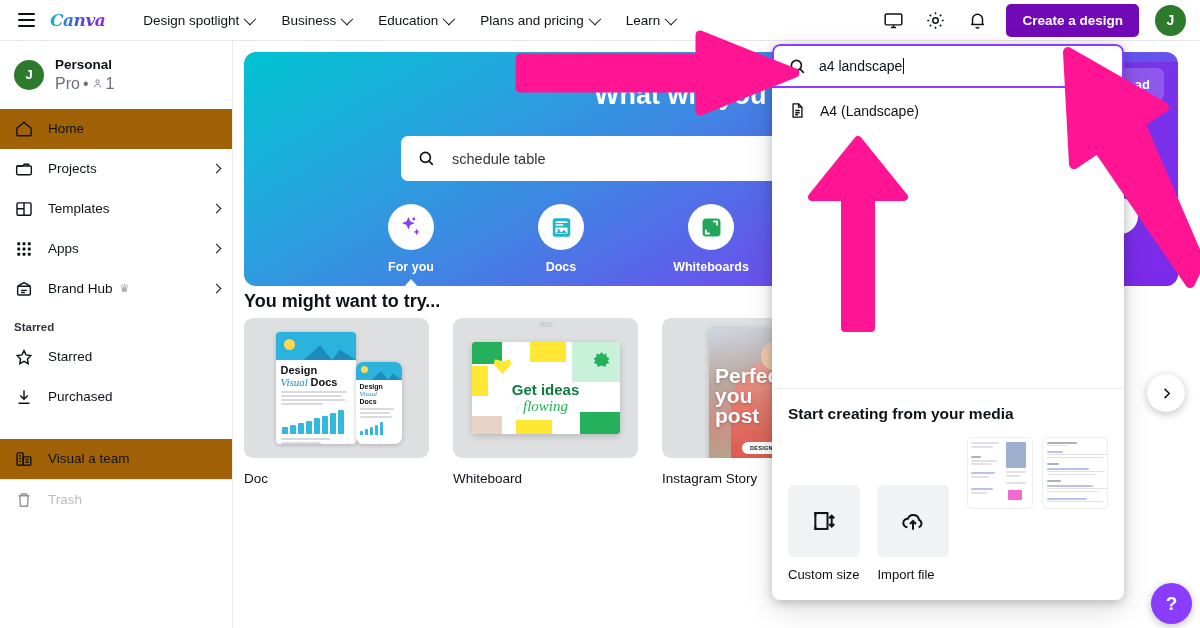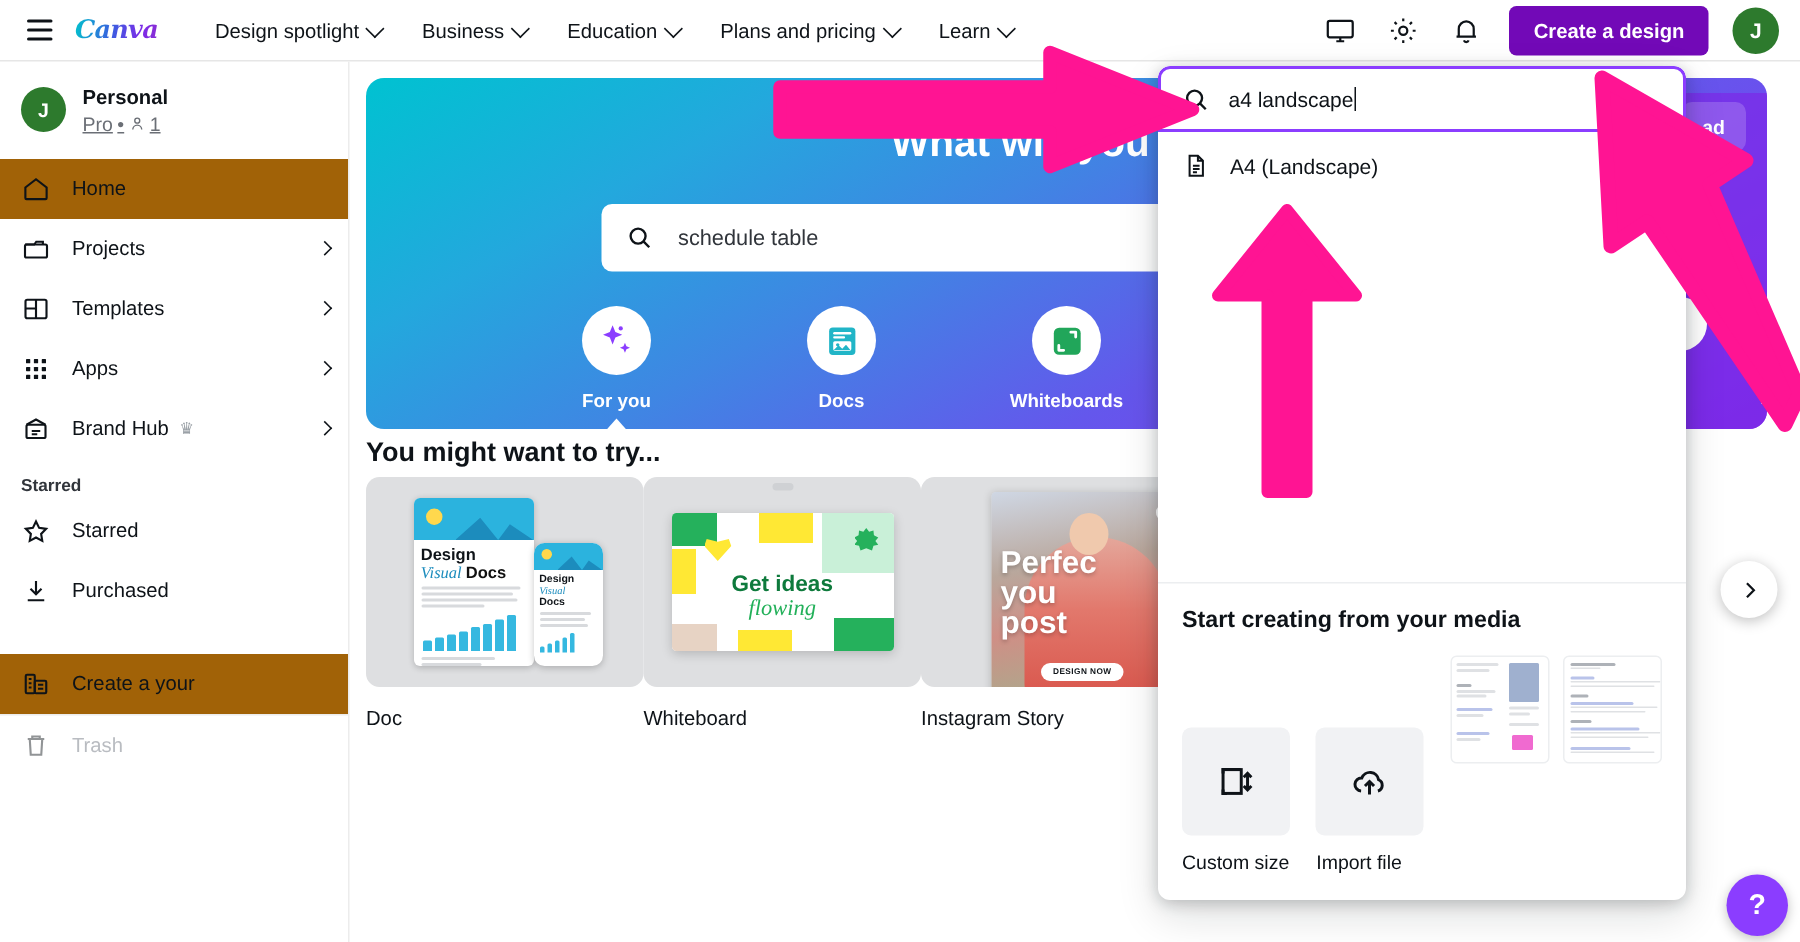--- a/index.html
+++ b/index.html
@@ -50,21 +50,21 @@
   
   .sidebar {
     position: absolute; top: 41px; left: 0; width: 233px; height: 587px;
     background: #fff; border-right: 1px solid #ececec; z-index: 20;
     display: flex; flex-direction: column;
   }
   .team { display: flex; align-items: center; gap: 11px; padding: 16px 0 16px 14px; cursor: pointer; }
   .team-av { width: 30px; height: 30px; border-radius: 50%; background: #2d7a2d; color: #fff;
     display: flex; align-items: center; justify-content: center; font-size: 13px; font-weight: 600; }
   .team-name { font-size: 13.5px; font-weight: 700; line-height: 1.25; }
-  .team-sub { font-size: 13px; color: #6b6f76; display: flex; align-items: center; gap: 3px; margin-top: 1px; text-decoration: underline; }
+  .team-sub { font-size: 16px; color: #6b6f76; display: flex; align-items: center; gap: 3px; margin-top: 1px; }
   .navitem {
     display: flex; align-items: center; height: 40px; padding: 0 12px 0 14px;
     cursor: pointer; font-size: 13.5px; border-radius: 0;
   }
   .navitem .lbl { margin-left: 14px; }
   .navitem.active { background: #a16207; }
   .navitem .arrow { margin-left: auto; width: 7px; height: 7px;
     border-right: 1.7px solid #0e1318; border-top: 1.7px solid #0e1318;
     transform: rotate(45deg); }
   .crown { margin-left: 7px; color: #9aa0a6; font-size: 11px; }
@@ -93,21 +93,21 @@
   .cats { position: absolute; top: 152px; left: 0; width: 100%;
     display: flex; justify-content: center; gap: 54px; }
   .cat { width: 96px; display: flex; flex-direction: column; align-items: center; cursor: pointer; }
   .cat .bubble { width: 46px; height: 46px; border-radius: 50%; background: #fff;
     display: flex; align-items: center; justify-content: center; }
   .cat .cname { color: #fff; font-size: 12.5px; font-weight: 700; margin-top: 10px; white-space: nowrap; }
   .cat .tri { width: 0; height: 0; border-left: 8px solid transparent;
     border-right: 8px solid transparent; border-bottom: 9px solid #fff; margin-top: 5px; }
 
   .sect-title { position: absolute; left: 11px; font-size: 18px; font-weight: 700; }
-  .cards { position: absolute; left: 11px; top: 277px; display: flex; }
+  .cards { position: absolute; left: 11px; top: 277px; display: flex; gap: 24px; }
   .card { width: 185px; cursor: pointer; }
   .card .thumb { width: 185px; height: 140px; background: #dedfe1; border-radius: 9px;
     overflow: hidden; position: relative; display: flex; align-items: center; justify-content: center; }
   .card .cap { margin-top: 13px; font-size: 13.5px; }
   .nextbtn { position: absolute; left: 914px; top: 333px; width: 38px; height: 38px;
     border-radius: 50%; background: #fff; box-shadow: 0 2px 9px rgba(0,0,0,.25);
     display: flex; align-items: center; justify-content: center; cursor: pointer; z-index: 8; }
 
   
   .doc-art { position: relative; width: 130px; height: 124px; }
@@ -361,21 +361,21 @@
   </div>
 
   <div class="fade-row"></div>
 
   <div class="navitem active">
     <svg width="20" height="20" viewBox="0 0 24 24" fill="none" stroke="#0e1318" stroke-width="1.7">
       <rect x="3.8" y="4.6" width="7.2" height="14.8" rx="1"></rect>
       <rect x="11" y="9.4" width="9.2" height="10" rx="1"></rect>
       <path d="M6.2 8h2.2M6.2 11.4h2.2M6.2 14.8h2.2M13.6 12.6h4.2M13.6 15.8h4.2"></path>
     </svg>
-    <span class="lbl">Create a your</span>
+    <span class="lbl">Visual a team</span>
   </div>
 
   <div class="divider"></div>
 
   <div class="navitem muted">
     <svg width="20" height="20" viewBox="0 0 24 24" fill="none" stroke="#0e1318" stroke-width="1.7">
       <path d="M5.4 6.8h13.2M9 6.8V4.8h6v2M7 6.8l.8 12.6h8.4L17 6.8"></path>
     </svg>
     <span class="lbl">Trash</span>
   </div>

